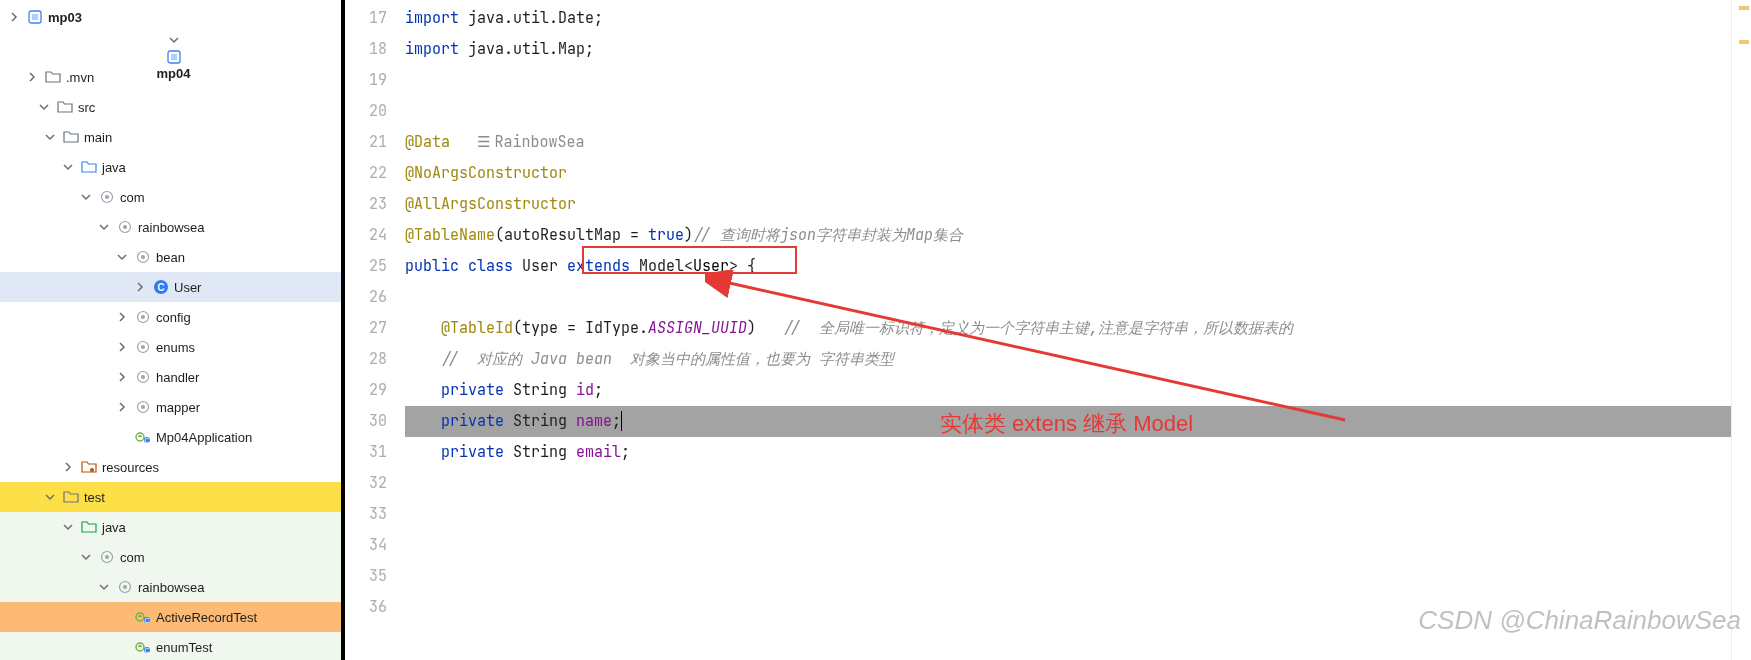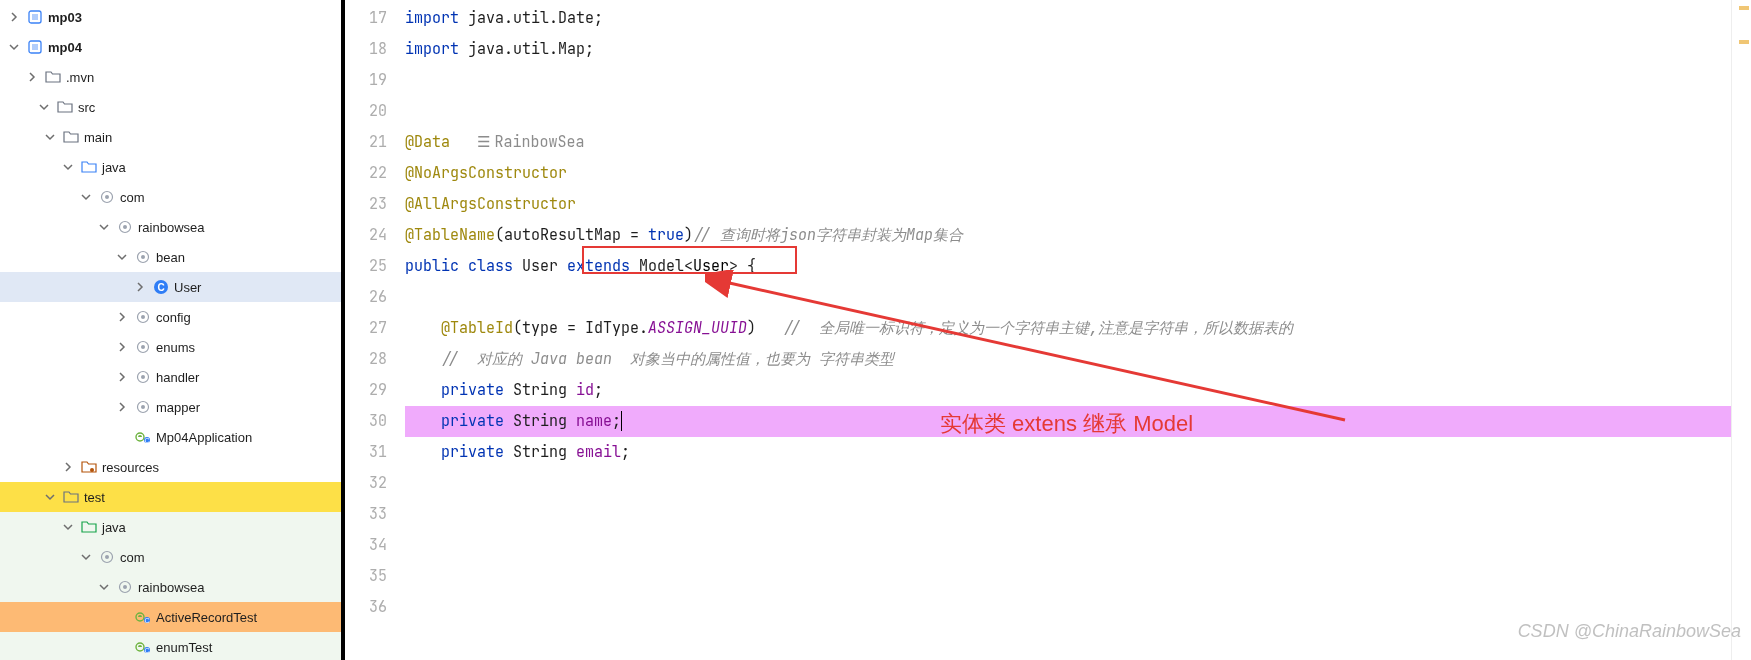--- a/index.html
+++ b/index.html
@@ -11,32 +11,32 @@
 .chevron { width: 16px; height: 16px; display: flex; align-items: center; justify-content: center; color: #6e6e6e; flex-shrink: 0; }
 .chevron.blank { visibility: hidden; }
 .ticon { width: 18px; height: 18px; margin: 0 4px; display: flex; align-items: center; justify-content: center; flex-shrink: 0; }
 .tree-label { color: #1e1e1e; font-size: 13px; }
 .tree-label.bold { font-weight: 600; }
 .editor { flex: 1; display: flex; background: #fff; position: relative; font-family: "JetBrains Mono", Consolas, monospace; font-size: 15px; }
 .gutter { width: 60px; text-align: right; padding-right: 18px; color: #adadad; user-select: none; line-height: 31px; padding-top: 3px; }
 .gutter .ln { height: 31px; }
 .code { flex: 1; padding-top: 3px; line-height: 31px; position: relative; }
 .code .line { height: 31px; white-space: pre; padding-left: 0; }
-.code .line.hl { background: #f0abfc; }
+.code .line.hl { background: #a3a3a3; }
 .kw { color: #0033b3; }
 .type { color: #000; }
 .ann { color: #9e880d; }
 .fld { color: #871094; }
 .cmt { color: #8c8c8c; font-style: italic; }
 .enm { color: #871094; font-style: italic; }
 .author { color: #8c8c8c; }
 .author-icon { color: #8c8c8c; margin-right: 4px; }
 .redbox { position: absolute; border: 2px solid #e53935; pointer-events: none; }
 .annotation-text { position: absolute; color: #e53935; font-size: 22px; font-family: "Microsoft YaHei", sans-serif; pointer-events: none; }
-.watermark { position: absolute; right: 10px; bottom: 18px; font-size: 18px; color: rgba(140,140,140,0.55); font-style: italic; font-family: Arial, sans-serif; pointer-events: none; }
+.watermark { position: absolute; right: 10px; bottom: 24px; font-size: 26px; color: rgba(140,140,140,0.55); font-style: italic; font-family: Arial, sans-serif; pointer-events: none; }
 .right-gutter { width: 20px; background: #fff; border-left: 1px solid #eee; position: relative; }
 .warn-stripe { position: absolute; right: 2px; width: 10px; height: 4px; background: #f0c674; }
 svg.arrow { position: absolute; pointer-events: none; }
 </style>
 </head>
 <body>
 
 <div class="container">
   <div class="sidebar" id="tree">
       <div class="tree-item" style="padding-left: 6px;">
@@ -46,21 +46,21 @@
           </svg>
         </span>
         <span class="ticon">
           <svg width="16" height="16" viewBox="0 0 16 16">
             <rect x="2" y="2" width="12" height="12" rx="2" fill="none" stroke="#3b82f6" stroke-width="1.3"></rect>
             <rect x="5" y="5" width="6" height="6" fill="#3b82f6" opacity="0.4"></rect>
           </svg>
         </span>
         <span class="tree-label bold">mp03</span>
       </div>
-      <div class="tree-item" style="padding-left: 6px;">
+      <div class="tree-item" style="padding-left: 6px; flex-direction: column;">
         <span class="chevron">
           <svg width="12" height="12" viewBox="0 0 12 12">
             <path d="M2 4l4 4 4-4" fill="none" stroke="#6e6e6e" stroke-width="1.5"></path>
           </svg>
         </span>
         <span class="ticon">
           <svg width="16" height="16" viewBox="0 0 16 16">
             <rect x="2" y="2" width="12" height="12" rx="2" fill="none" stroke="#3b82f6" stroke-width="1.3"></rect>
             <rect x="5" y="5" width="6" height="6" fill="#3b82f6" opacity="0.4"></rect>
           </svg>

